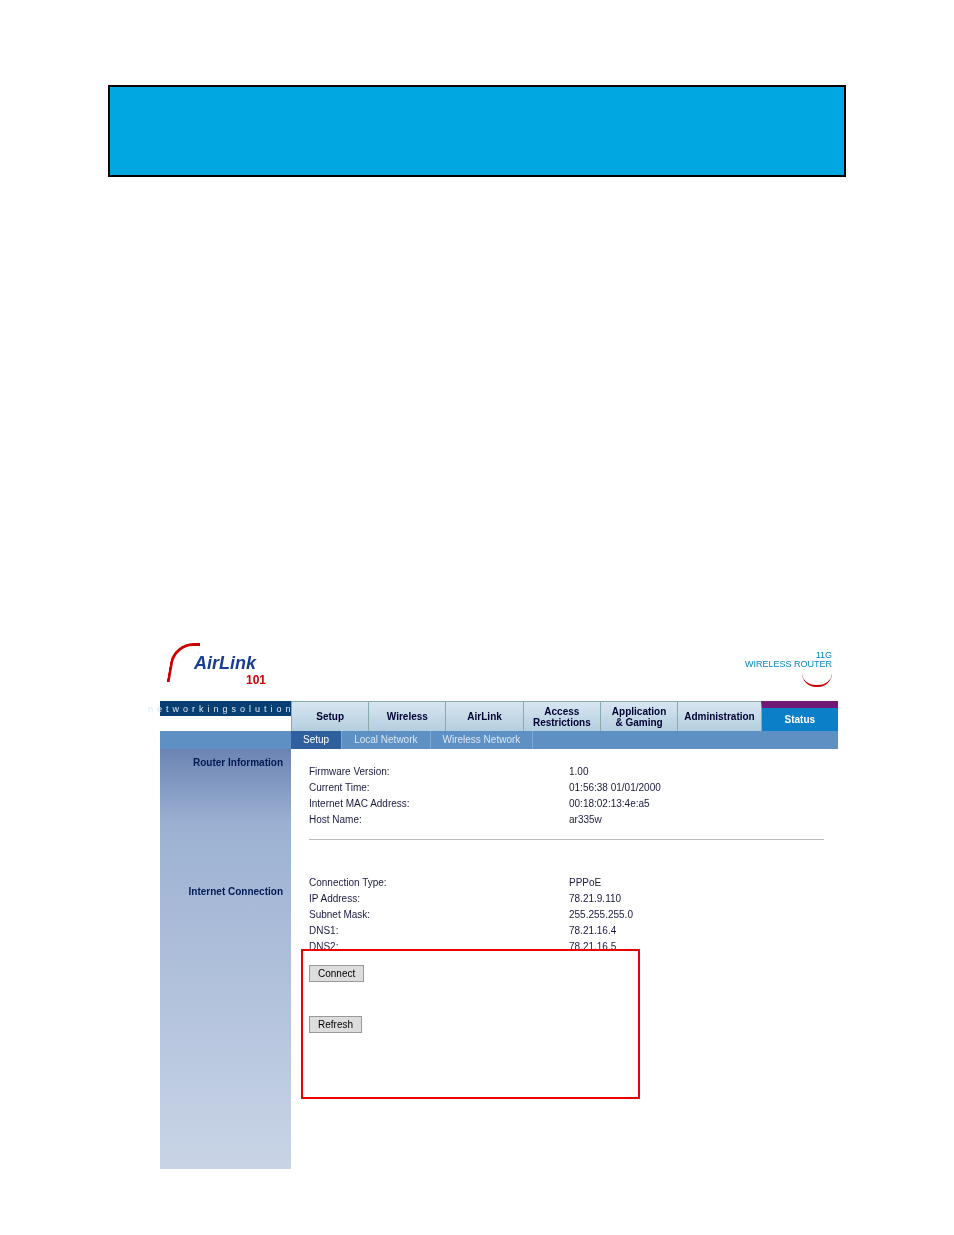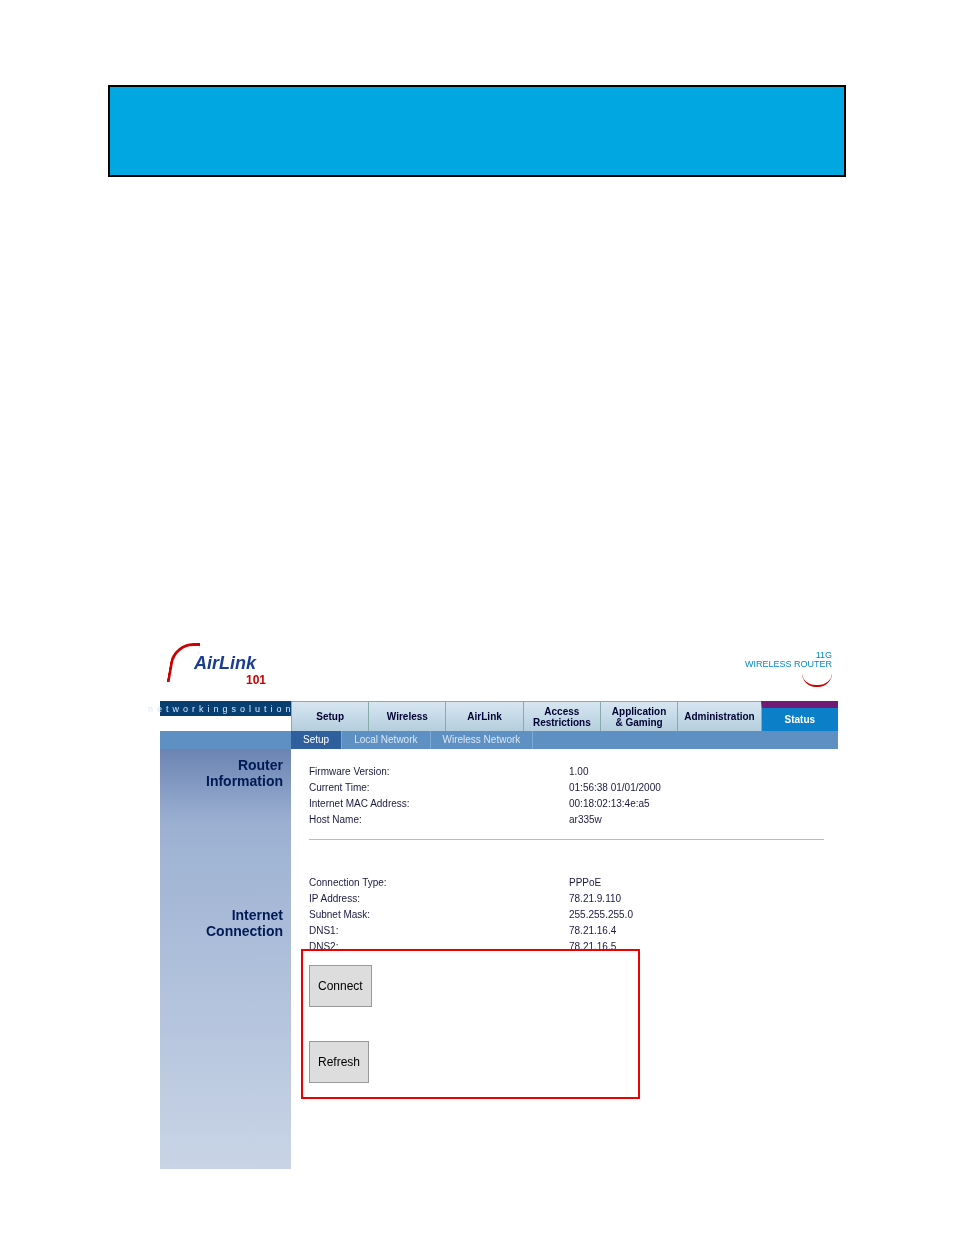--- a/index.html
+++ b/index.html
@@ -12,31 +12,31 @@
 .logo-swoosh{position:absolute;top:6px;left:4px;width:24px;height:36px;border:3px solid #c00;border-right:none;border-bottom:none;border-radius:20px 0 0 0;transform:skewX(-10deg)}
 .wr-badge{text-align:right;font-size:9px;color:#0089c4;font-weight:normal;line-height:1}
 .wr-badge .arc{display:block;width:30px;height:14px;border:2px solid #c00;border-top:none;border-left:none;border-right:none;border-radius:0 0 14px 14px;margin:2px 0 0 auto}
 .tabs{display:flex;height:30px}
 .tab{flex:1;display:flex;align-items:center;justify-content:center;font-size:10px;font-weight:bold;text-align:center;border-top:1px solid #8aa;border-left:1px solid #8aa;background:linear-gradient(#d7e6f1,#b4cede);color:#003;padding:0 6px;cursor:pointer}
 .tab.active{background:#0b7fc8;color:#fff;border-top:7px solid #701a75}
 .subtabs{height:18px;background:#5f90c3;display:flex;align-items:center;font-size:10px;color:#d9e8f5;overflow:hidden}
 .subtabs .st{padding:0 12px;border-right:1px solid #7ea9d4;height:18px;line-height:18px;cursor:pointer}
 .subtabs .st.active{background:#2f5f9c;color:#fff}
 .body-row{display:flex}
-.sidecol{width:131px;background:linear-gradient(180deg,#6c84b3 0%, #9cb1d2 18%, #c9d4e6 100%);min-height:400px;font-size:14px}
+.sidecol{width:131px;background:linear-gradient(180deg,#6c84b3 0%, #9cb1d2 18%, #c9d4e6 100%);min-height:400px;font-size:10px}
 .sec-title{color:#001a55;font-weight:bold;text-align:right;padding:6px 8px 0 0}
 .sec-title.first{margin-top:2px}
 .sec-title.second{margin-top:112px}
 .main{flex:1;background:#fff;font-size:10px;color:#1a1a40;padding:12px 14px 28px 18px;position:relative;min-height:380px}
 .kv{display:flex;margin:5px 0}
 .kv .k{width:260px}
 .kv .v{width:140px}
 .hr{height:1px;background:#bbb;margin:14px 0 14px 0}
 .redbox{position:absolute;border:2px solid #e00;left:10px;top:200px;width:335px;height:146px;pointer-events:none}
-button.btn{font-size:12px;padding:13px 8px;margin-top:8px;background:#ddd;border:1px solid #999;cursor:pointer}
+button.btn{font-size:10px;padding:2px 8px;margin-top:8px;background:#ddd;border:1px solid #999;cursor:pointer}
 .spacer-left{width:131px}
 .tagline{height:15px;background:#083f73;color:#d8e7f3;font-size:9px;display:flex;align-items:center;justify-content:center;letter-spacing:4px}
 .sidebar-wrap{display:flex}
 </style>
 </head>
 <body>
 
 <div class="top-band"></div>
 
 <div class="shot">

